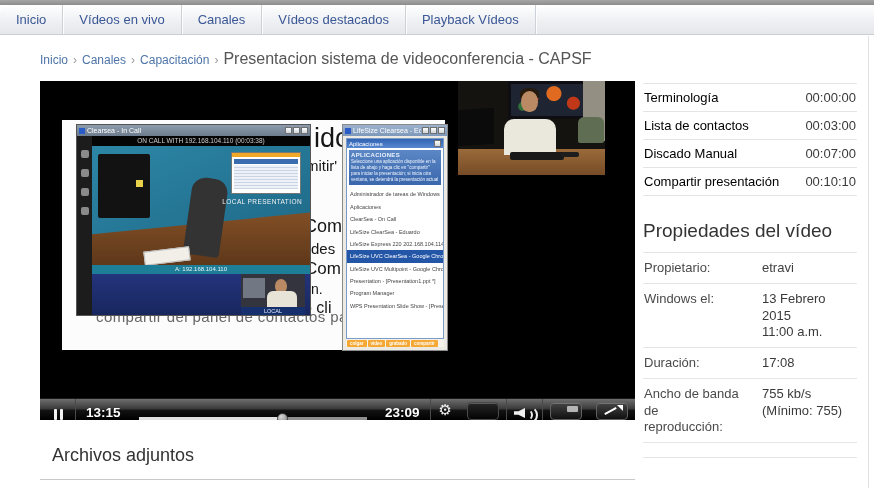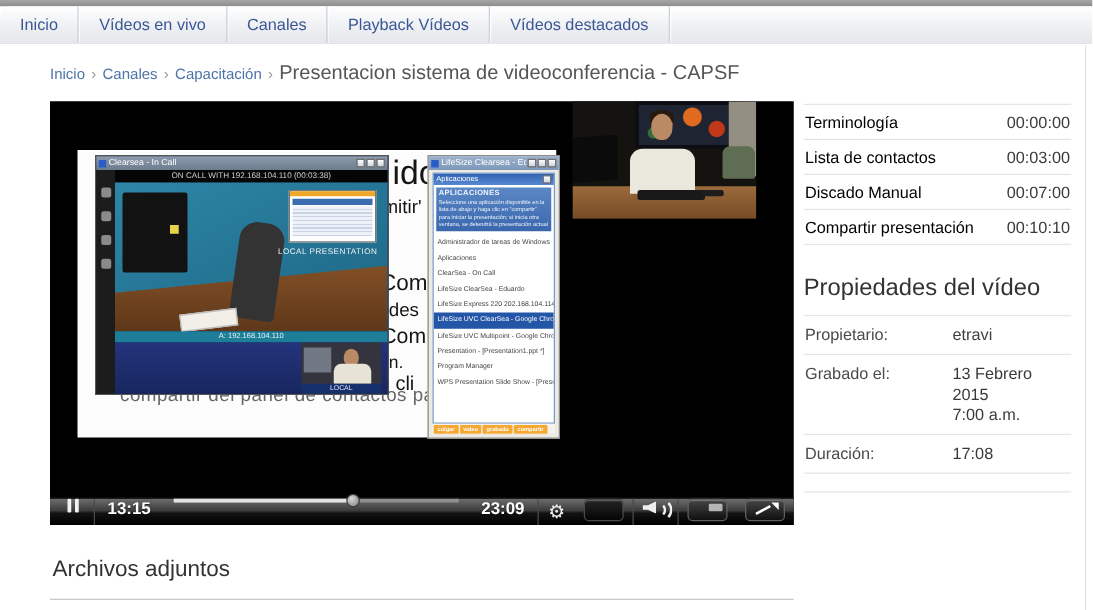--- a/index.html
+++ b/index.html
@@ -120,21 +120,21 @@
   .pip-obj{position:absolute;right:26px;bottom:18px;width:18px;height:5px;background:#1d1d1d;border-radius:2px}
   .pip-shirt{position:absolute;left:46px;bottom:20px;width:52px;height:36px;background:#eae7dd;
              border-radius:10px 10px 0 0}
   .pip-head{position:absolute;left:63px;top:10px;width:17px;height:21px;background:#b98a64;
             border-radius:50% 50% 46% 46%}
   .pip-hair{position:absolute;left:62px;top:7px;width:19px;height:10px;background:#261a0f;
             border-radius:50% 50% 0 0}
 
   
   .controls{position:absolute;left:0;bottom:0;width:100%;height:21px;z-index:6;display:flex;
-            align-items:flex-start;background:linear-gradient(#6e6e6e,#3c3c3c 45%,#121212 55%,#000);
+            align-items:flex-end;background:linear-gradient(#6e6e6e,#3c3c3c 45%,#121212 55%,#000);
             border-top:1px solid #1a1a1a}
   .ctl-sep{width:1px;height:21px;background:#4a4a4a;flex:none}
   .pause{display:flex;gap:3px;margin:0 12px 0 14px;cursor:pointer}
   .pause span{display:block;width:3px;height:11px;background:#f2f2f2;border-radius:1px}
   .time{font-size:13.5px;font-weight:bold;color:#fff;margin:0 10px;flex:none;
         text-shadow:0 1px 1px rgba(0,0,0,.6)}
   .track{flex:1;height:3px;background:#8f8f8f;position:relative;margin:0 8px;cursor:pointer}
   .track-played{height:3px;background:#e2e2e2}
   .knob{position:absolute;top:-4px;width:11px;height:11px;border-radius:50%;cursor:pointer;
         background:radial-gradient(circle at 35% 30%,#d8d8d8,#7e7e7e);border:1px solid #3c3c3c;
@@ -163,33 +163,33 @@
   .chapter-link{font-size:13px;color:#000000;text-decoration:none;cursor:pointer}
   .chapter-time{font-size:13px;color:#3a3a3a}
   .props-h{margin-top:24px}
   .props-list{border-top:1px solid #e5e5e5}
   .prop-row{display:flex;padding:7px 1px;border-bottom:1px solid #e5e5e5}
   .prop-label{width:118px;flex:none;font-size:13px;color:#4a4a4a;line-height:1.25;padding-right:22px;box-sizing:border-box}
   .prop-value{flex:1;font-size:13px;color:#3a3a3a;line-height:1.25;white-space:pre-line}
   .prop-value.link{color:#404040;cursor:pointer}
 
   
-  .attach-h{font-size:18px;font-weight:400;color:#333;margin:25px 2px 0}
+  .attach-h{font-size:18px;font-weight:400;color:#333;margin:25px 12px 0}
   .attach-rule{border:none;border-top:1px solid #c9c9c9;margin:13px 0 0}
 </style>
 </head>
 <body>
 
 <div class="top-strip"></div>
 <div class="navbar" id="navbar">
     <div class="nav-item">Inicio</div>
     <div class="nav-item">Vídeos en vivo</div>
     <div class="nav-item">Canales</div>
+    <div class="nav-item">Vídeos destacados</div>
     <div class="nav-item">Playback Vídeos</div>
-    <div class="nav-item">Vídeos destacados</div>
   </div>
 
 <div class="layout">
   <div class="left-col">
 
     <div class="breadcrumb" id="breadcrumb">
         <a class="crumb">Inicio</a>
         <span class="crumb-sep">›</span>
         <a class="crumb">Canales</a>
         <span class="crumb-sep">›</span>
@@ -360,27 +360,32 @@
           <span class="chapter-time">00:10:10</span>
         </div>
       </div>
     <h2 class="side-h props-h">Propiedades del vídeo</h2>
     <div class="props-list" id="props">
         <div class="prop-row">
           <div class="prop-label">Propietario:</div>
           <div class="prop-value link">etravi</div>
         </div>
         <div class="prop-row">
-          <div class="prop-label">Grabado el:</div>
+          <div class="prop-label">Windows el:</div>
           <div class="prop-value">13 Febrero
 2015
-7:00 a.m.</div>
+11:00 a.m.</div>
         </div>
         <div class="prop-row">
           <div class="prop-label">Duración:</div>
           <div class="prop-value">17:08</div>
         </div>
+        <div class="prop-row">
+          <div class="prop-label">Ancho de banda de reproducción:</div>
+          <div class="prop-value">755 kb/s
+(Mínimo: 755)</div>
+        </div>
         <div class="prop-row"></div>
       </div>
   </div>
 </div>
 
 <div class="page-divider"></div>
 
 </body></html>

